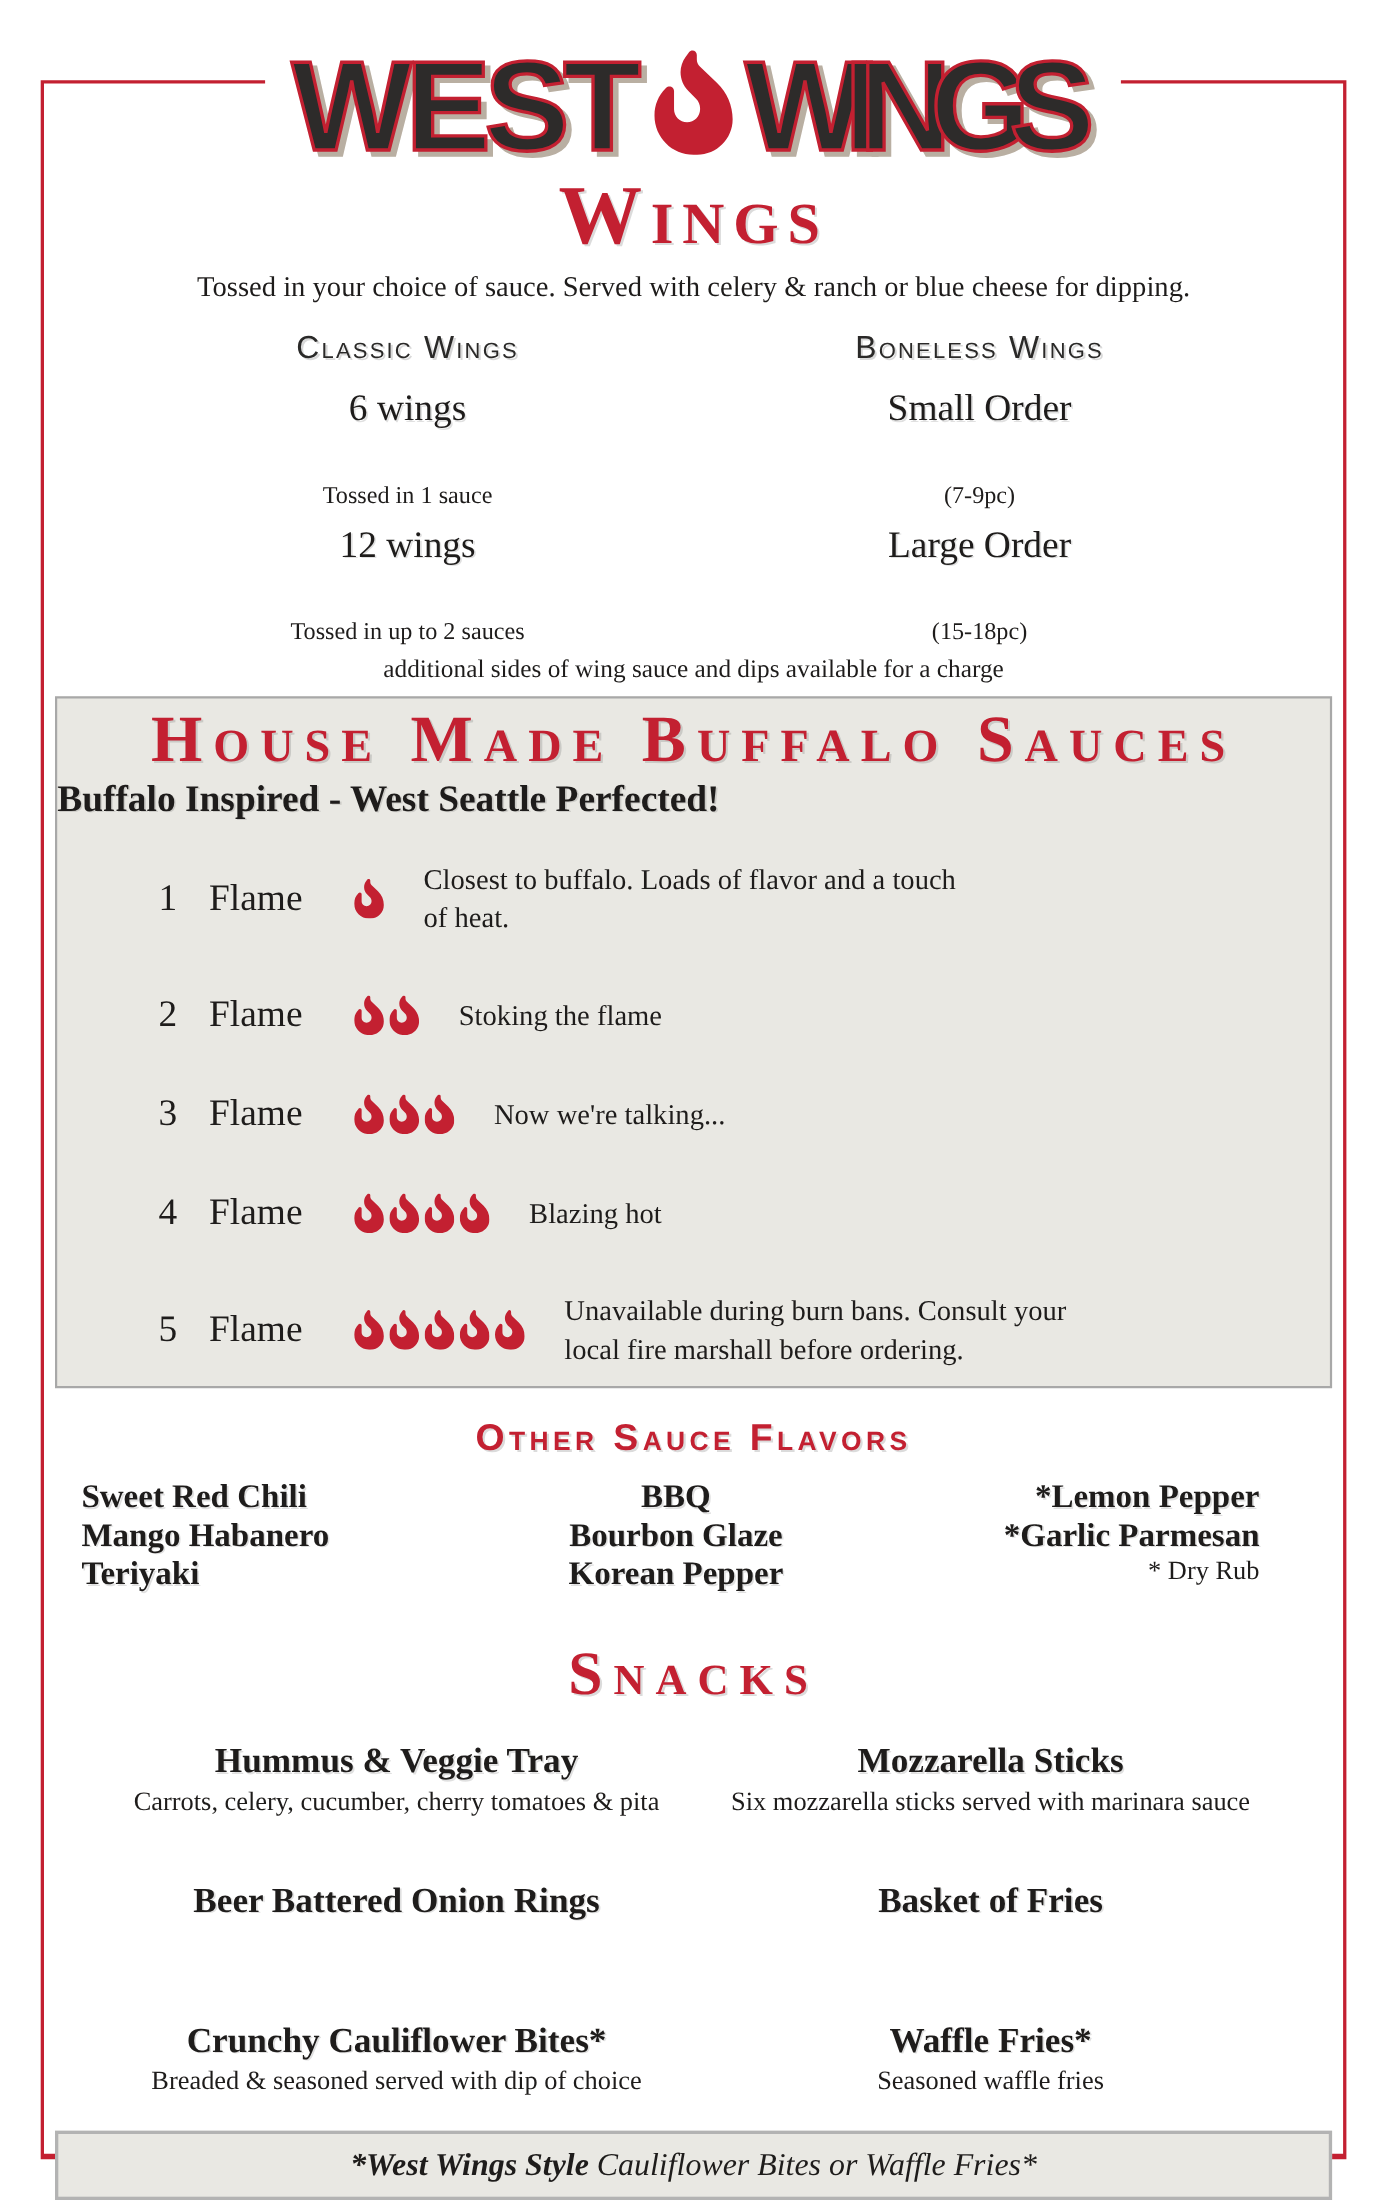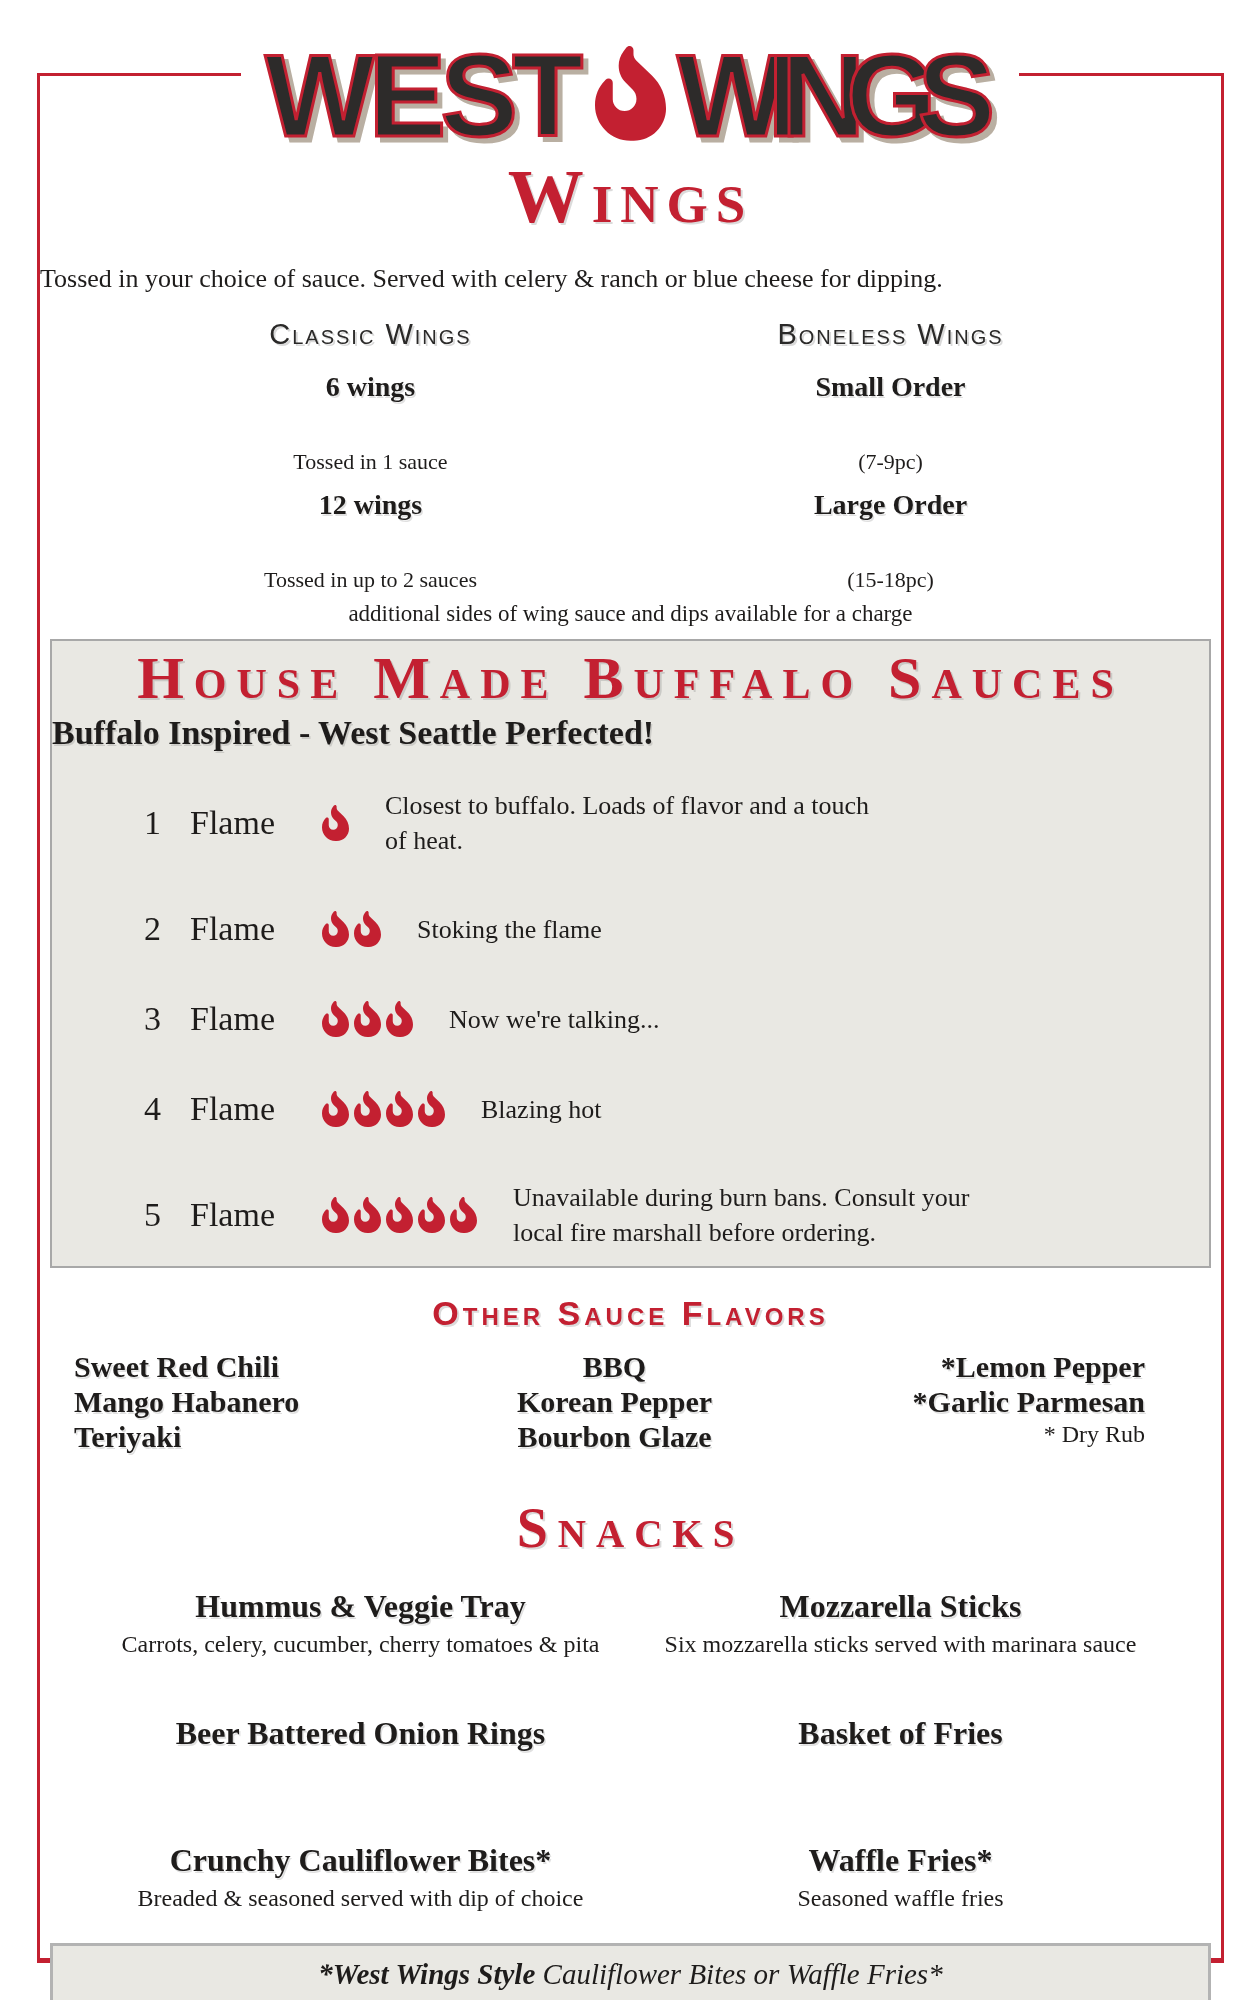--- a/index.html
+++ b/index.html
@@ -20,28 +20,28 @@
   .logo{
     position:absolute;top:44px;left:50%;transform:translateX(-50%);
     background:#ffffff;padding:0 18px;z-index:2;line-height:0;
   }
   .red-title{
     font-weight:bold;color:var(--red);text-align:center;
     font-variant:small-caps;line-height:1;
     text-shadow:2px 2px 0 rgba(110,110,110,0.25);
   }
   .wings-title{font-size:76px;letter-spacing:8px;margin-top:82px;}
-  .subtitle{text-align:left;font-size:26px;margin-top:30px;}
+  .subtitle{text-align:center;font-size:26px;margin-top:12px;}
 
   .wings-grid{display:grid;grid-template-columns:1fr 1fr;width:1040px;margin:24px auto 0;text-align:center;}
   .col-header{
     font-family:"Liberation Sans", sans-serif;font-weight:normal;font-variant:small-caps;
     font-size:29px;letter-spacing:2px;color:#2a2928;text-shadow:2px 2px 0 rgba(0,0,0,0.15);
   }
-  .wing-name{font-size:28px;font-weight:bold;margin-top:20px;text-shadow:1.5px 1.5px 0 rgba(0,0,0,0.12);}
+  .wing-name{font-size:34px;font-weight:normal;margin-top:20px;text-shadow:1.5px 1.5px 0 rgba(0,0,0,0.12);}
   .wing-name.second{margin-top:14px;}
   .wing-note{font-size:22px;margin-top:46px;margin-bottom:8px;}
   .center-note{text-align:center;font-size:23px;margin-top:0;}
 
   .sauce-box{
     width:1161px;margin:12px auto 0;background:var(--boxbg);
     border:2px solid var(--boxborder);padding:3px 0 10px;
   }
   .sauce-title{font-size:60px;letter-spacing:10px;margin-top:4px;}
   .sauce-sub{text-align:left;font-weight:bold;font-size:34px;margin-top:6px;text-shadow:1.5px 1.5px 0 rgba(0,0,0,0.12);}
@@ -208,22 +208,22 @@
 
   <div class="other-title">Other Sauce Flavors</div>
   <div class="other-grid">
     <div class="other-col left">
       <div class="other-item">Sweet Red Chili</div>
       <div class="other-item">Mango Habanero</div>
       <div class="other-item">Teriyaki</div>
     </div>
     <div class="other-col center">
       <div class="other-item">BBQ</div>
+      <div class="other-item">Bourbon Glaze</div>
       <div class="other-item">Korean Pepper</div>
-      <div class="other-item">Bourbon Glaze</div>
     </div>
     <div class="other-col right">
       <div class="other-item">*Lemon Pepper</div>
       <div class="other-item">*Garlic Parmesan</div>
       <div class="dry-rub">* Dry Rub</div>
     </div>
   </div>
 
   <div class="red-title snacks-title">Snacks</div>
 

